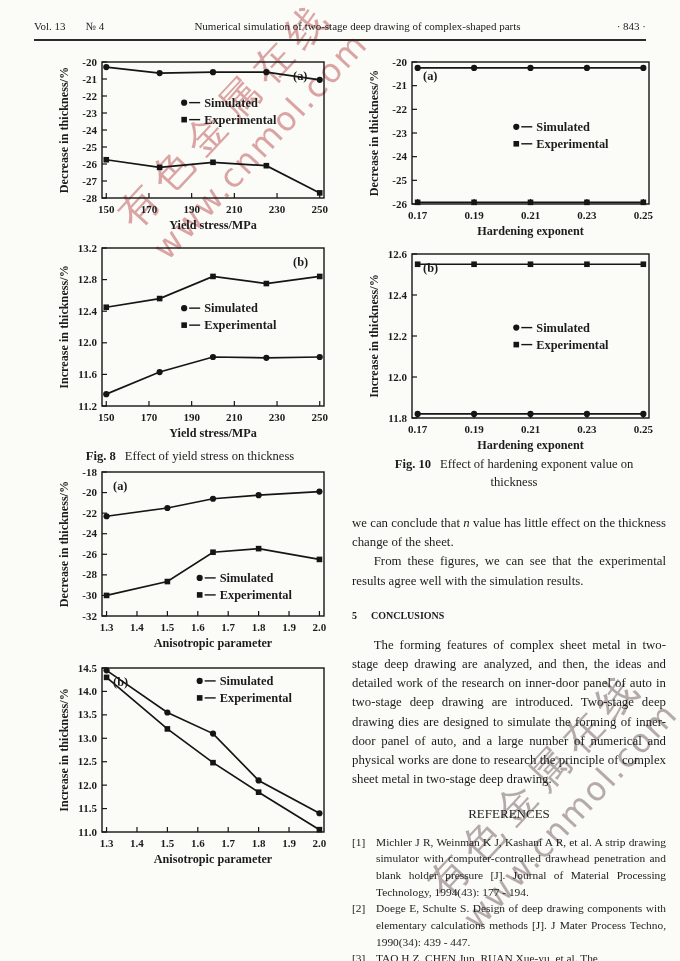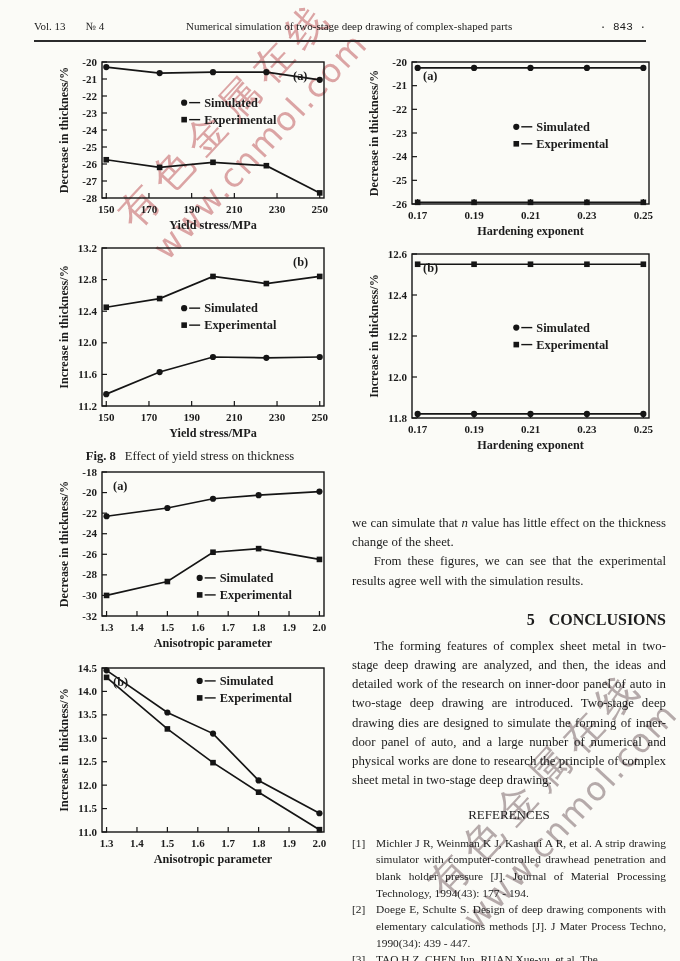--- a/index.html
+++ b/index.html
@@ -3,21 +3,21 @@
 <meta charset="utf-8">
 <style>
   html,body{margin:0;padding:0;background:#9a9a9a;}
   .page{position:relative;width:680px;height:961px;background:#fbfbf7;overflow:hidden;
         font-family:"Liberation Serif",serif;color:#1c1c1c;}
   
   .header{position:absolute;left:34px;top:20px;width:612px;display:flex;align-items:baseline;
           border-bottom:2px solid #2b2b2b;padding-bottom:7px;font-size:11px;}
   .header .no{margin-left:20px;}
   .header .title{flex:1;text-align:center;font-family:Liberation Serif, serif;}
-  .header .pageno{margin-left:6px;font-family:Liberation Mono, monospace;}
+  .header .pageno{margin-left:6px;}
   
   .chart{position:absolute;}
   .chart svg{overflow:visible;display:block;}
   .chart text{fill:#1c1c1c;}
   .chart .tick{font:700 11px "Liberation Serif",serif;}
   .chart .axis-title{font:700 12.2px "Liberation Serif",serif;}
   .chart .legend{font:700 12.4px "Liberation Serif",serif;}
   .chart .panel{font:700 12.4px "Liberation Serif",serif;}
   #fig8a{left:56px;top:54px;}
   #fig8b{left:56px;top:240px;}
@@ -33,21 +33,21 @@
   #fig9cap{left:48px;top:874px;width:290px;}
   #fig9cap .cap-inner{max-width:252px;}
   #fig10cap{left:370px;top:456px;width:288px;}
   #fig10cap .cap-inner{max-width:242px;}
   
   .rightcol{position:absolute;left:352px;top:514px;width:314px;font-size:12.8px;line-height:1.5;
             text-align:justify;}
   .rightcol p{margin:0;}
   .p-indent{text-indent:1.7em;margin-top:2px;}
   .var{font-style:italic;}
-  .sec-head{font-weight:700;font-size:16px;margin:17px 0 5px 0;text-align:right;}
+  .sec-head{font-weight:700;font-size:10px;margin:17px 0 13px 0;text-align:left;}
   .sec-head .sec-no{margin-right:14px;}
   .refs-head{text-align:center;font-weight:400;font-size:13px;margin:15px 0 10px 0;}
   .ref{display:flex;font-size:11.4px;line-height:1.46;text-align:justify;}
   .ref .num{flex:none;width:24px;}
   .ref .txt{flex:1;}
   
   .watermark{position:absolute;pointer-events:none;text-align:center;transform:rotate(-47deg);
              font-family:"DejaVu Sans",sans-serif;}
   .watermark .zh{font-size:40px;letter-spacing:9px;white-space:nowrap;}
   .watermark .en{font-size:33px;letter-spacing:2px;white-space:nowrap;}
@@ -390,23 +390,26 @@
         <text x="170.28" y="85.60000000000001" class="legend">Simulated</text>
         <rect x="147.48" y="95.80000000000001" width="5.6" height="5.6" fill="#151515"></rect>
         <line x1="155.28" y1="98.60000000000001" x2="166.28" y2="98.60000000000001" stroke="#151515" stroke-width="1.4"></line>
         <text x="170.28" y="102.60000000000001" class="legend">Experimental</text>
       </svg>
     </div>
 
   <div class="caption" id="fig8cap">
     <div class="cap-inner"><b>Fig. 8</b><span>Effect of yield stress on thickness</span></div>
   </div>
+  <div class="caption" id="fig10cap">
+    <div class="cap-inner"><b>Fig. 10</b><span>Effect of hardening exponent value on thickness</span></div>
+  </div>
 
   <div class="rightcol">
-    <p><span>we can simulate that </span><span class="var">n</span><span> value has little effect on the thickness change of the sheet.</span></p>
+    <p><span>we can conclude that </span><span class="var">n</span><span> value has little effect on the thickness change of the sheet.</span></p>
     <p class="p-indent">From these figures, we can see that the experimental results agree well with the simulation results.</p>
     <div class="sec-head">
       <span class="sec-no">5</span><span>CONCLUSIONS</span>
     </div>
     <p class="p-indent">The forming features of complex sheet metal in two-stage deep drawing are analyzed, and then, the ideas and detailed work of the research on inner-door panel of auto in two-stage deep drawing are introduced. Two-stage deep drawing dies are designed to simulate the forming of inner-door panel of auto, and a large number of numerical and physical works are done to research the principle of complex sheet metal in two-stage deep drawing.</p>
     <div class="refs-head">REFERENCES</div>
     <div class="ref">
       <span class="num">[1]</span>
       <span class="txt">Michler J R, Weinman K J, Kashani A R, et al. A strip drawing simulator with computer-controlled drawhead penetration and blank holder pressure [J]. Journal of Material Processing Technology, 1994(43): 177 - 194.</span>
     </div>

